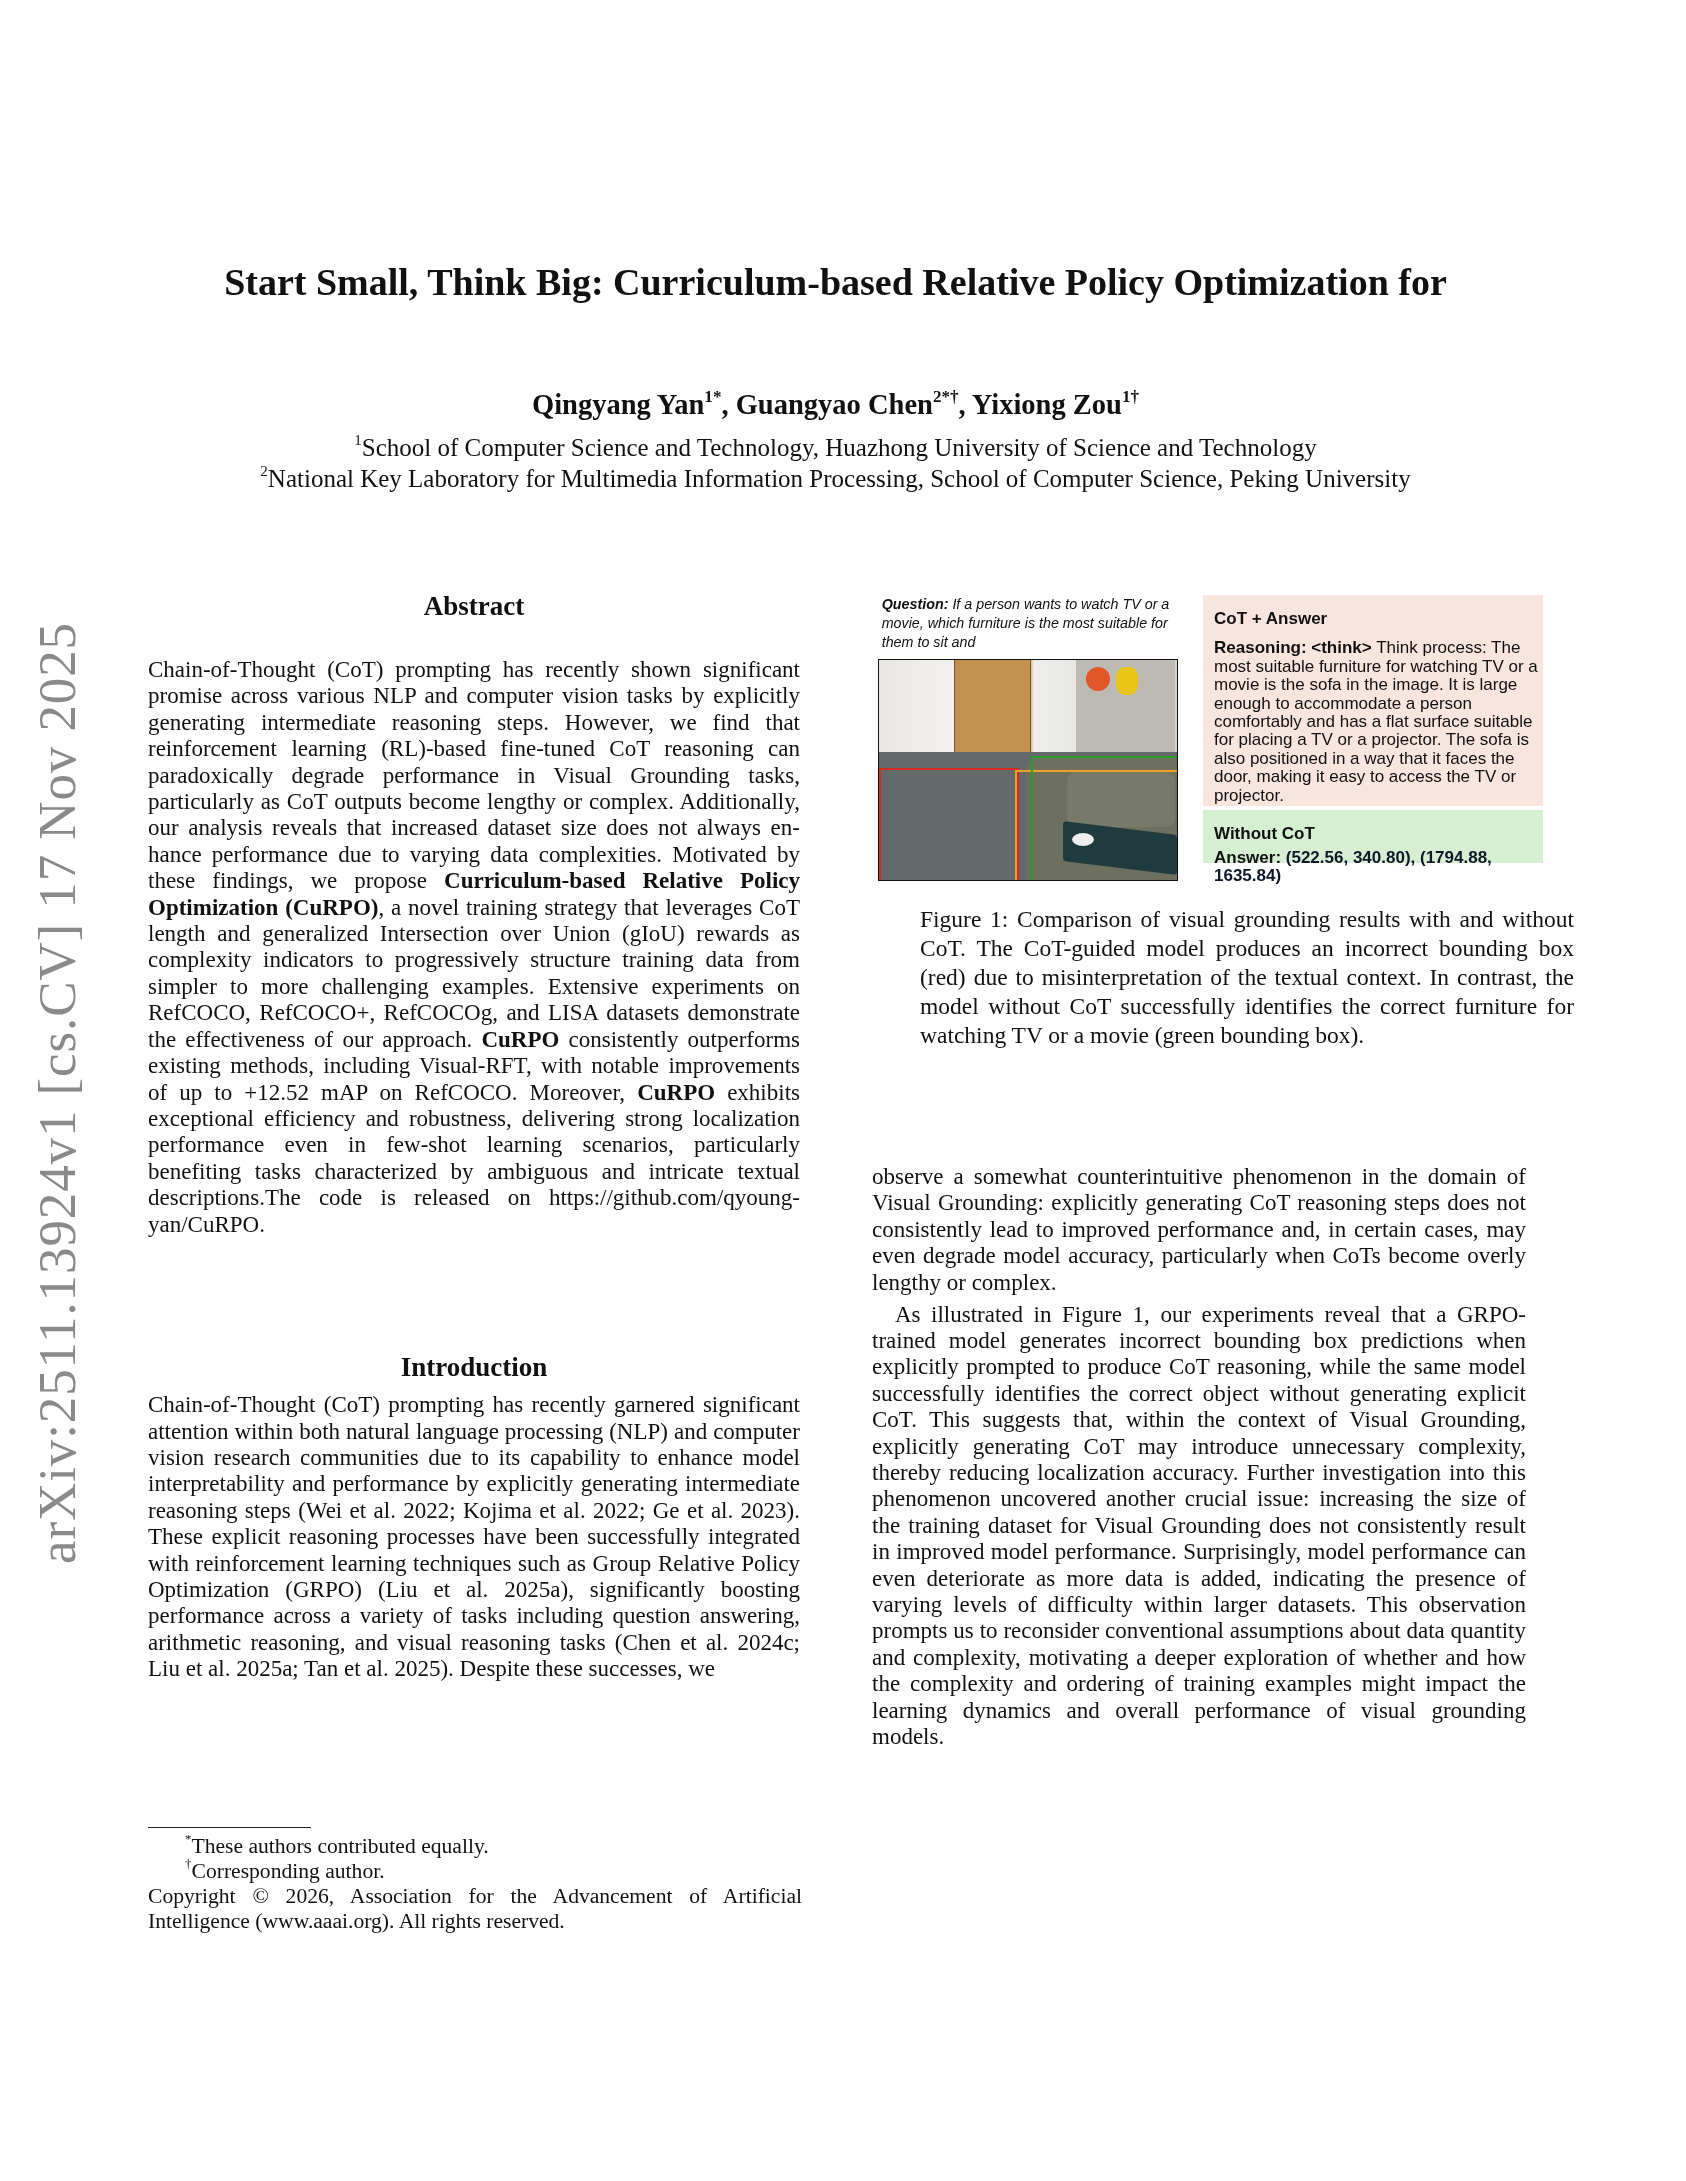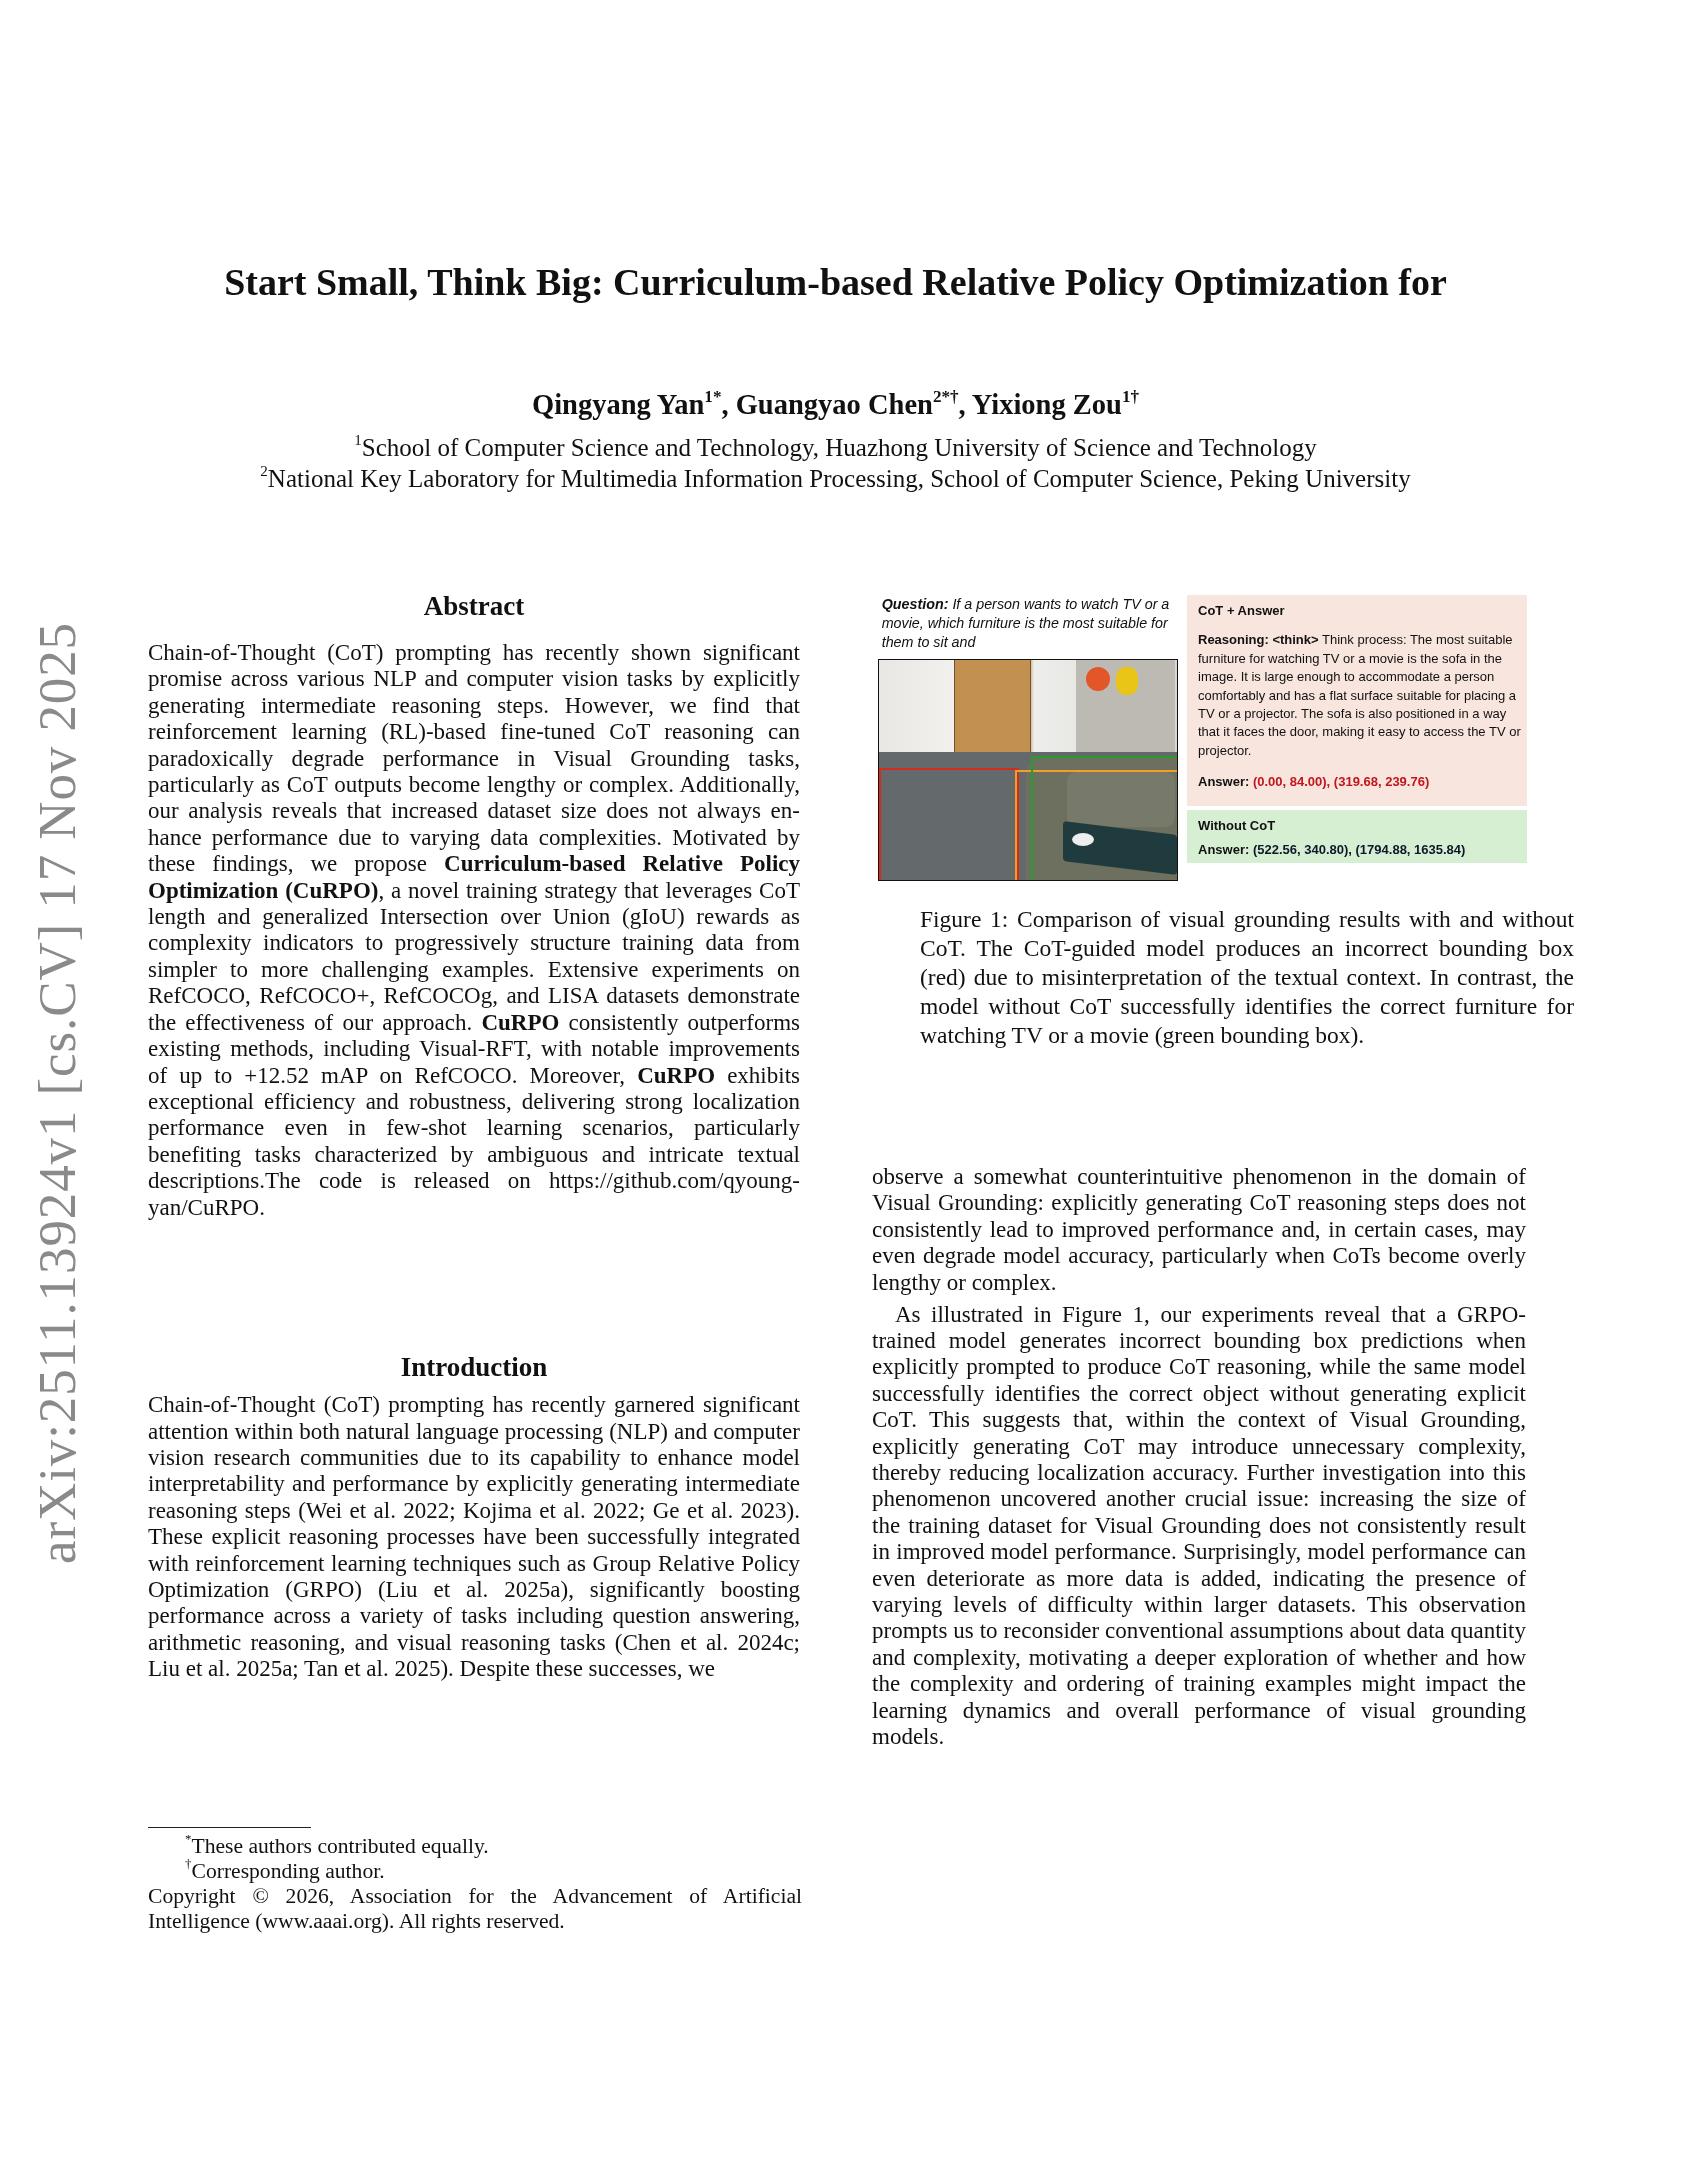--- a/index.html
+++ b/index.html
@@ -34,21 +34,21 @@
   .plush { position:absolute; left:237px; top:7.3px; width:22px; height:27.5px; border-radius:40%; background:#e8c516; }
   .floor { position:absolute; left:0; top:92px; width:100%; height:130px; background:#646a6c; }
   .sofa { position:absolute; left:147px; top:97px; width:156px; height:125px; background:#6d6f5f; border-radius:16.5px 0 0 0; }
   .sofa-arm { position:absolute; left:188px; top:112px; width:108px; height:55px; background:#77796a; border-radius:9.2px; }
   .kbd { position:absolute; left:184px; top:168px; width:114px; height:40px; background:#1f3b3d; transform:skewY(7deg); border-radius:3.7px; }
   .mouse { position:absolute; left:193px; top:173px; width:22px; height:13px; background:#eee; border-radius:50%; }
   .bbox { position:absolute; box-sizing:border-box; }
   .bbox.red { left:0; top:108px; width:140px; height:114px; border:2.8px solid #d62a1e; }
   .bbox.orange { left:136px; top:110px; width:164px; height:112px; border:2.8px solid #f0a02a; }
   .bbox.green { left:152px; top:96px; width:149px; height:127px; border:2.8px solid #2a9c2a; }
-  .panel { position:absolute; font-size:13px; line-height:18.4px; color:#111; padding:7px 0 0 11px; box-sizing:border-box; }
+  .panel { position:absolute; font-size:17px; line-height:18.4px; color:#111; padding:15px 0 0 11px; box-sizing:border-box;margin-left:16px; }
   .panel.cot { left:309px; top:0; width:340px; height:211px; background:#f8e5de; }
   .panel.nocot { left:309px; top:215px; width:340px; height:53px; background:#d6efd3; }
   .panel .ph { font-weight:bold; margin-bottom:11px; }
   .panel .ans { font-weight:bold; margin-top:13px; }
   .panel .red { color:#c0161c; font-weight:bold; }
   .panel .grn { color:#0f172a; font-weight:bold; }
   .caption { left:872px; top:905px; width:654px; font-size:23.5px; line-height:29px; text-align:justify;margin-left:48px; }
 </style>
 </head>
 <body>
@@ -66,21 +66,21 @@
 </div>
 
 <div class="abs affil" style="top:433px;">
   <sup>1</sup><span>School of Computer Science and Technology, Huazhong University of Science and Technology</span>
 </div>
 <div class="abs affil" style="top:464px;">
   <sup>2</sup><span>National Key Laboratory for Multimedia Information Processing, School of Computer Science, Peking University</span>
 </div>
 
 <div class="abs col left" style="top:591px;">
-  <div class="heading" style="margin-bottom:18px;">Abstract</div>
+  <div class="heading" style="margin-bottom:35px;">Abstract</div>
   <p><span>Chain-of-Thought (CoT) prompting has recently shown sig­nificant promise across various NLP and computer vision tasks by explicitly generating intermediate reasoning steps. However, we find that reinforcement learning (RL)-based fine-tuned CoT reasoning can paradoxically degrade perfor­mance in Visual Grounding tasks, particularly as CoT out­puts become lengthy or complex. Additionally, our analy­sis reveals that increased dataset size does not always en­hance performance due to varying data complexities. Moti­vated by these findings, we propose </span><b>Curriculum-based Rel­ative Policy Optimization (CuRPO)</b><span>, a novel training strat­egy that leverages CoT length and generalized Intersection over Union (gIoU) rewards as complexity indicators to pro­gressively structure training data from simpler to more chal­lenging examples. Extensive experiments on RefCOCO, Re­fCOCO+, RefCOCOg, and LISA datasets demonstrate the effectiveness of our approach. </span><b>CuRPO</b><span> consistently outper­forms existing methods, including Visual-RFT, with notable improvements of up to +12.52 mAP on RefCOCO. More­over, </span><b>CuRPO</b><span> exhibits exceptional efficiency and robustness, delivering strong localization performance even in few-shot learning scenarios, particularly benefiting tasks characterized by ambiguous and intricate textual descriptions.The code is released on https://github.com/qyoung-yan/CuRPO.</span></p>
 </div>
 
 <div class="abs col left" style="top:1352px;">
   <div class="heading" style="margin-bottom:9.2px;">Introduction</div>
   <p>Chain-of-Thought (CoT) prompting has recently garnered significant attention within both natural language process­ing (NLP) and computer vision research communities due to its capability to enhance model interpretability and per­formance by explicitly generating intermediate reasoning steps (Wei et al. 2022; Kojima et al. 2022; Ge et al. 2023). These explicit reasoning processes have been successfully integrated with reinforcement learning techniques such as Group Relative Policy Optimization (GRPO) (Liu et al. 2025a), significantly boosting performance across a vari­ety of tasks including question answering, arithmetic rea­soning, and visual reasoning tasks (Chen et al. 2024c; Liu et al. 2025a; Tan et al. 2025). Despite these successes, we</p>
 </div>
 
 <div class="abs fnrule"></div>
 <div class="abs fn">

